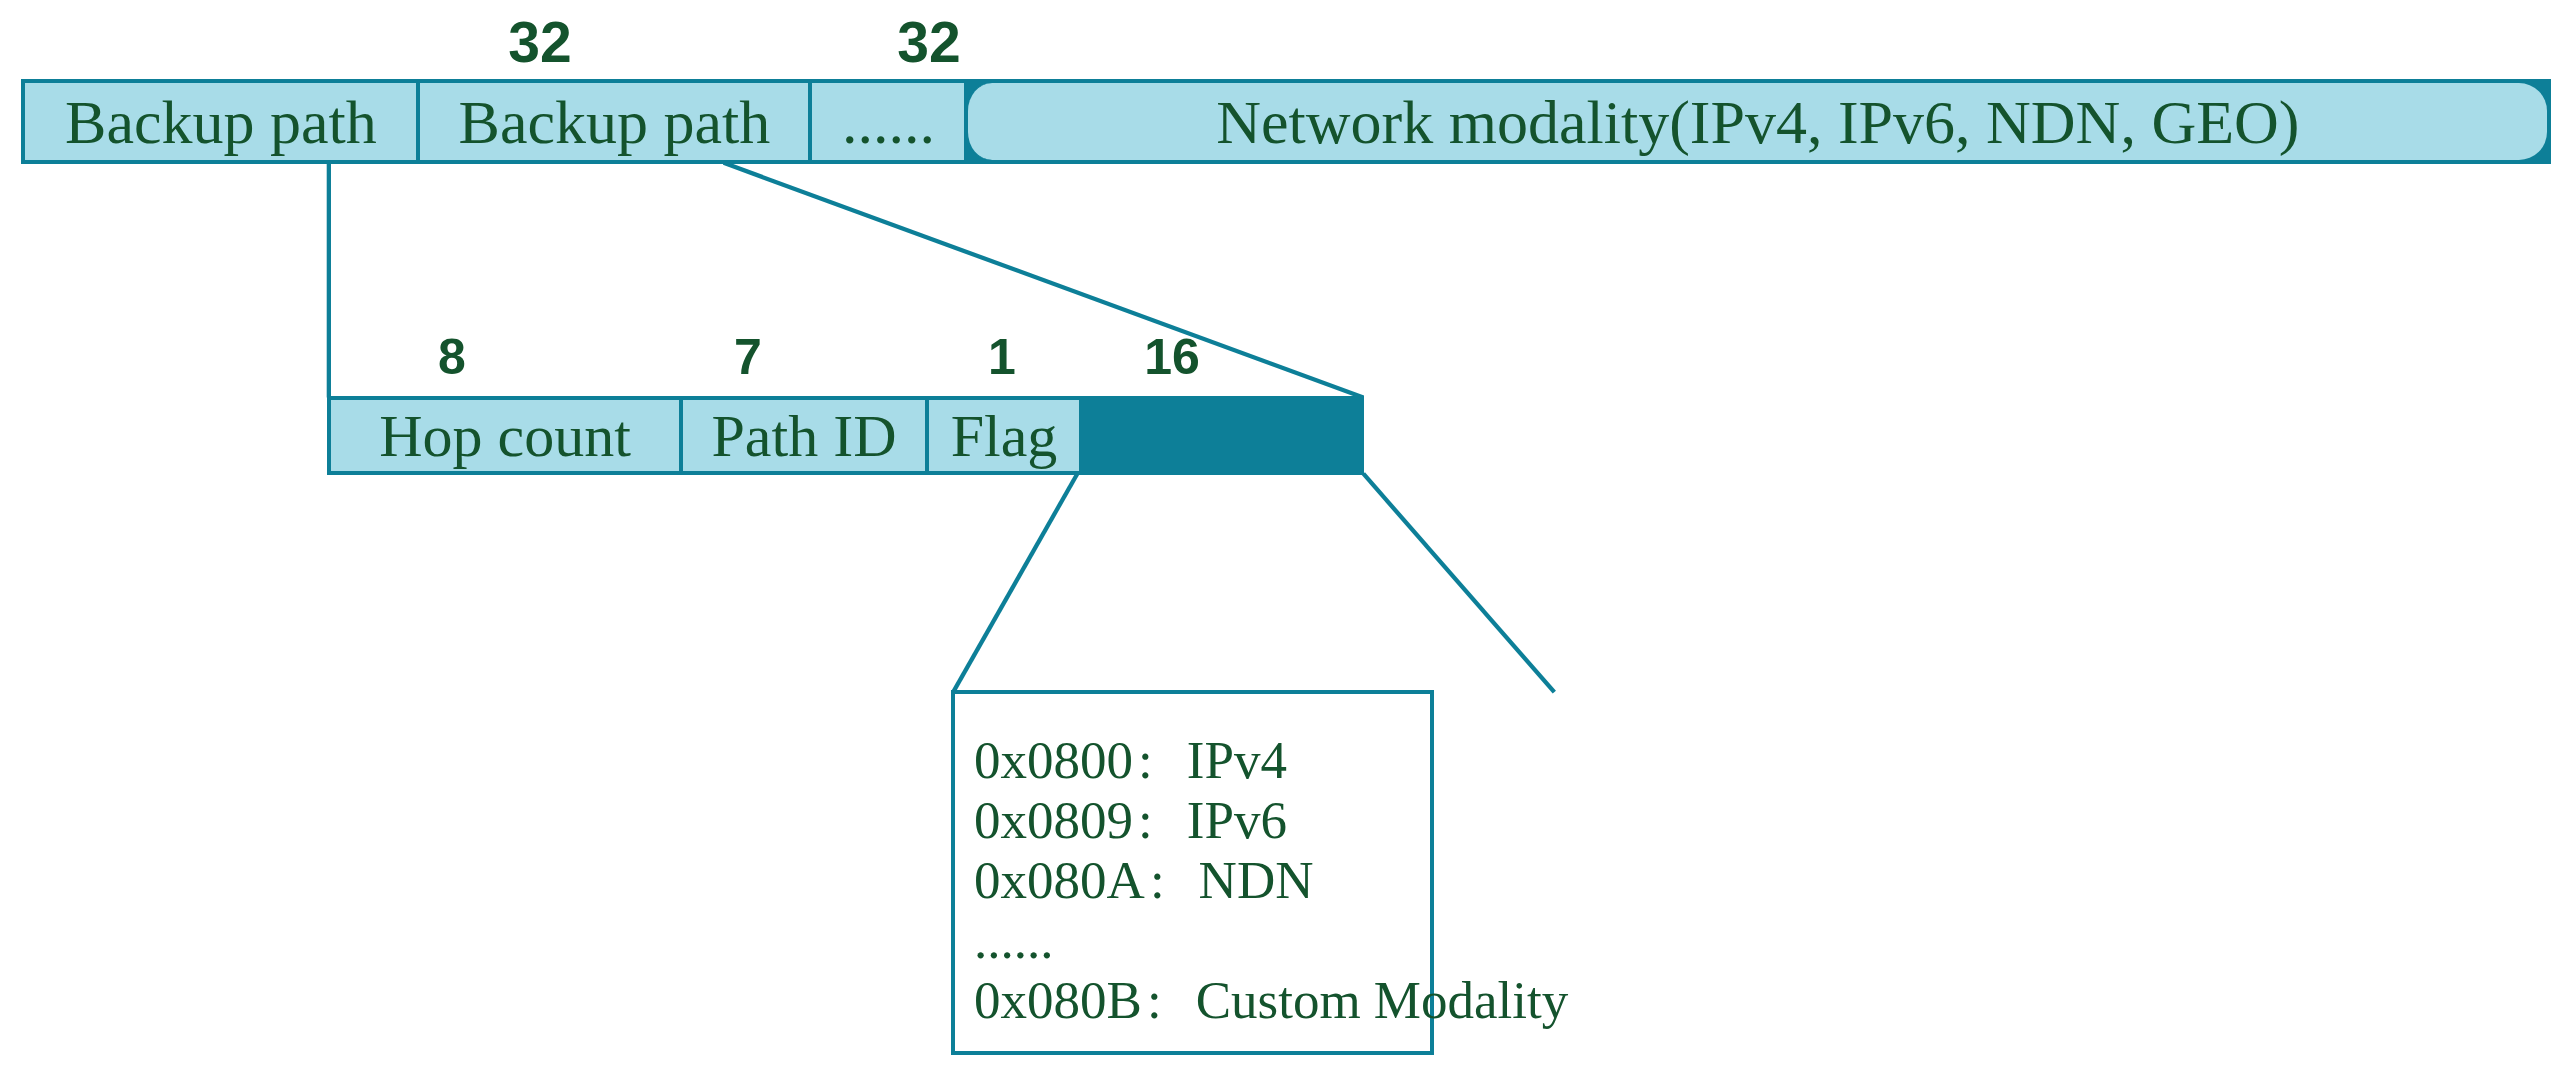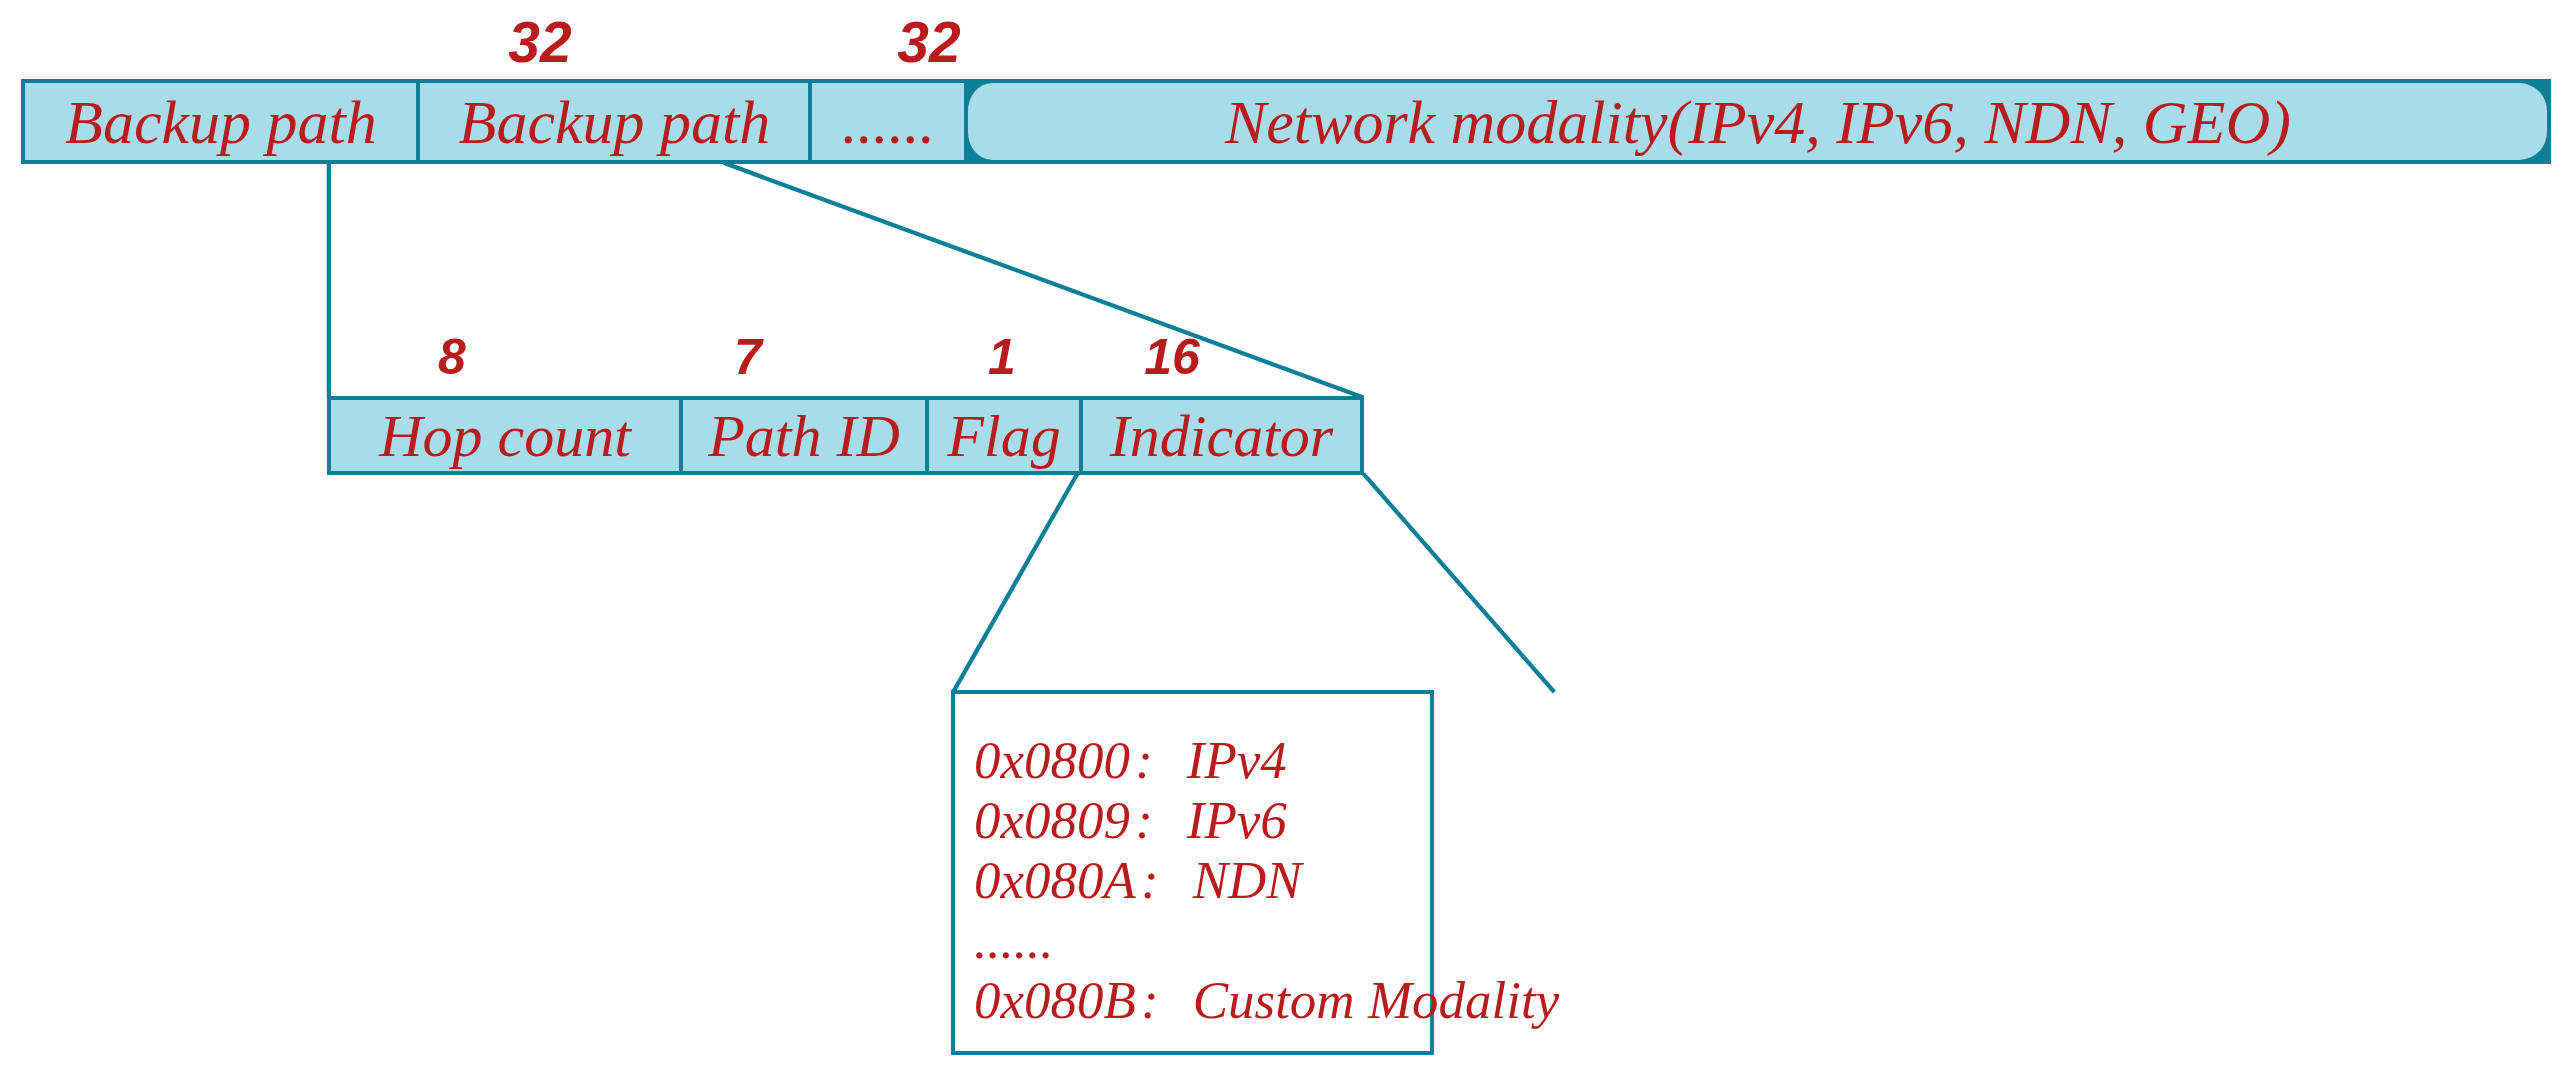--- a/index.html
+++ b/index.html
@@ -1,23 +1,22 @@
 <!DOCTYPE html>
 <html style="font-size:13.7px"><head>
 <meta charset="utf-8">
 <style>
   html,body { margin:0; padding:0; background:#ffffff; }
   .canvas {
     position:relative;
     width:2576px; height:1093px;
     background:#ffffff;
     font-family:"Liberation Serif","DejaVu Serif",serif;
-    color:#b91c1c;
+    color:#14532d;
     overflow:hidden;
-    font-style:italic;
   }
   
   .field-row {
     position:absolute;
     display:flex;
     border:4.3px solid #0d7f98;
     background:#0d7f98;
   }
   .cell {
     background:#a8dce8;
@@ -102,23 +101,20 @@
   <div class="field-row row-2">
     <div class="cell" style="width:348px;">
       <span>Hop count</span>
     </div>
     <div class="cell" style="width:242px;">
       <span>Path ID</span>
     </div>
     <div class="cell" style="width:150px;">
       <span>Flag</span>
     </div>
-    <div class="cell" style="flex:1;">
-      <span>Indicator</span>
-    </div>
   </div>
 
   <div class="legend">
     <div class="entry">
       <span class="code">0x0800</span>
       <span class="sep">:</span>
       <span class="name">IPv4</span>
     </div>
     <div class="entry">
       <span class="code">0x0809</span>

